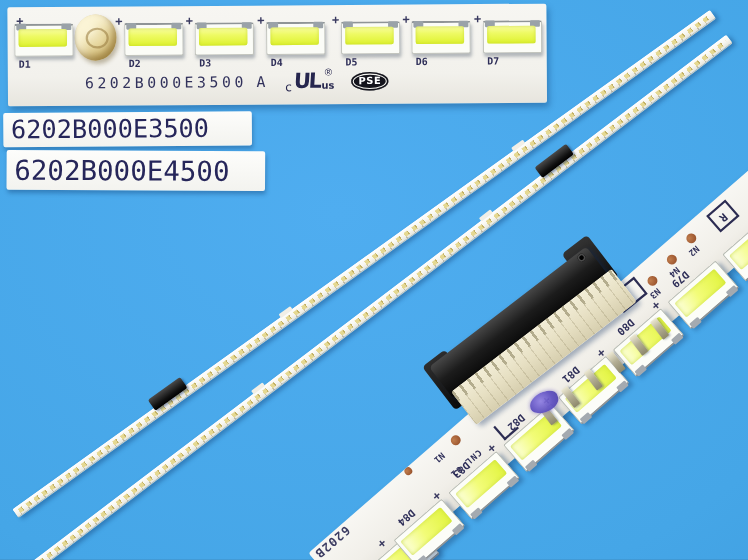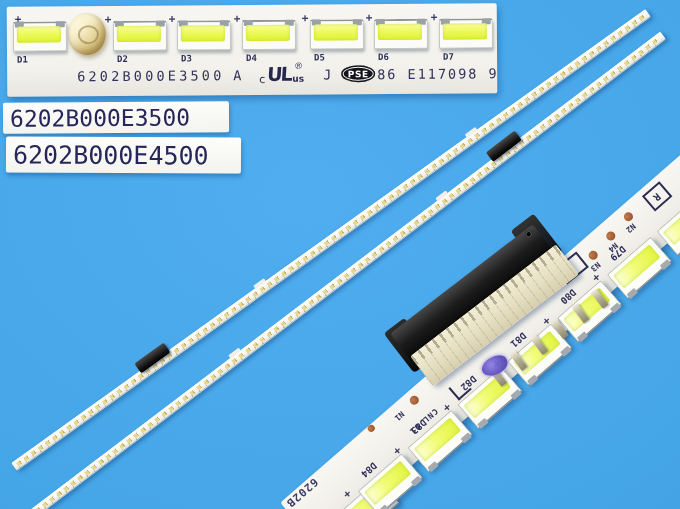--- a/index.html
+++ b/index.html
@@ -27,21 +27,21 @@
             background:radial-gradient(circle at 38% 35%, #f6eecb 0%, #e8d9a2 35%, #d2ba76 70%, #b2954e 100%);
             box-shadow:inset -3px -4px 6px rgba(120,90,30,.5), inset 8px 9px 10px rgba(255,250,225,.8), 2px 3px 4px rgba(90,70,20,.35);}
   .standoff-ring{left:71px;top:19px;width:17px;height:15px;border-radius:50%;border:2px solid rgba(150,120,60,.55);}
   .top-textline{left:0;top:58px;width:490px;height:26px;}
   .tt{position:absolute;top:4px;font-size:13.5px;letter-spacing:3.2px;color:#32325c;white-space:nowrap;}
   .ul-wrap{position:absolute;left:252px;top:0;width:58px;height:26px;color:#26264e;}
   .ul-c{position:absolute;left:0;top:10px;font:400 11px "DejaVu Sans",sans-serif;font-style:normal;}
   .ul-main{position:absolute;left:8px;top:0px;font:900 19px "DejaVu Sans",sans-serif;letter-spacing:-2px;transform:skewX(-4deg);}
   .ul-reg{position:absolute;left:36px;top:-2px;font-size:9px;}
   .ul-us{position:absolute;left:33px;top:11px;font:700 9px "DejaVu Sans",sans-serif;font-style:normal;}
-  .pse{position:absolute;left:334px;top:3px;width:34px;height:17px;background:#14141c;border-radius:50%;
+  .pse{position:absolute;left:312px;top:3px;width:34px;height:17px;background:#14141c;border-radius:50%;
        box-shadow:inset 0 0 0 1.5px #14141c, inset 0 0 0 2.5px #f5f5f0;display:flex;align-items:center;justify-content:center;}
   .pse span{color:#fff;font:700 9px "DejaVu Sans",sans-serif;letter-spacing:.5px;}
 
   
   .sticker{background:linear-gradient(180deg,#fdfdfb,#f3f3ef);border-radius:2px;box-shadow:1px 3px 4px rgba(10,50,100,.35);
            display:flex;align-items:center;padding-left:7px;color:#26265a;font-family:"DejaVu Sans Mono",monospace;white-space:nowrap;}
   .sticker1{left:3px;top:102px;width:219px;height:31px;font-size:23px;transform:rotate(-0.4deg);}
   .sticker2{left:6px;top:137px;width:228px;height:36px;font-size:25px;transform:rotate(0.3deg);}
 
   
@@ -294,21 +294,20 @@
       <span class="ul-wrap">
         <i class="ul-c">c</i>
         <b class="ul-main">UL</b>
         <span class="ul-reg">®</span>
         <i class="ul-us">us</i>
       </span>
       <span class="tt ink" style="left:316px">J</span>
       <span class="pse">
           <span>PSE</span>
         </span>
-      <span class="tt ink" style="left:370px;letter-spacing:2px">86 E117098 9</span>
     </div>
   </div>
 
   <div class="abs sticker sticker1">
     <span>6202B000E3500</span>
   </div>
   <div class="abs sticker sticker2">
     <span>6202B000E4500</span>
   </div>
 

